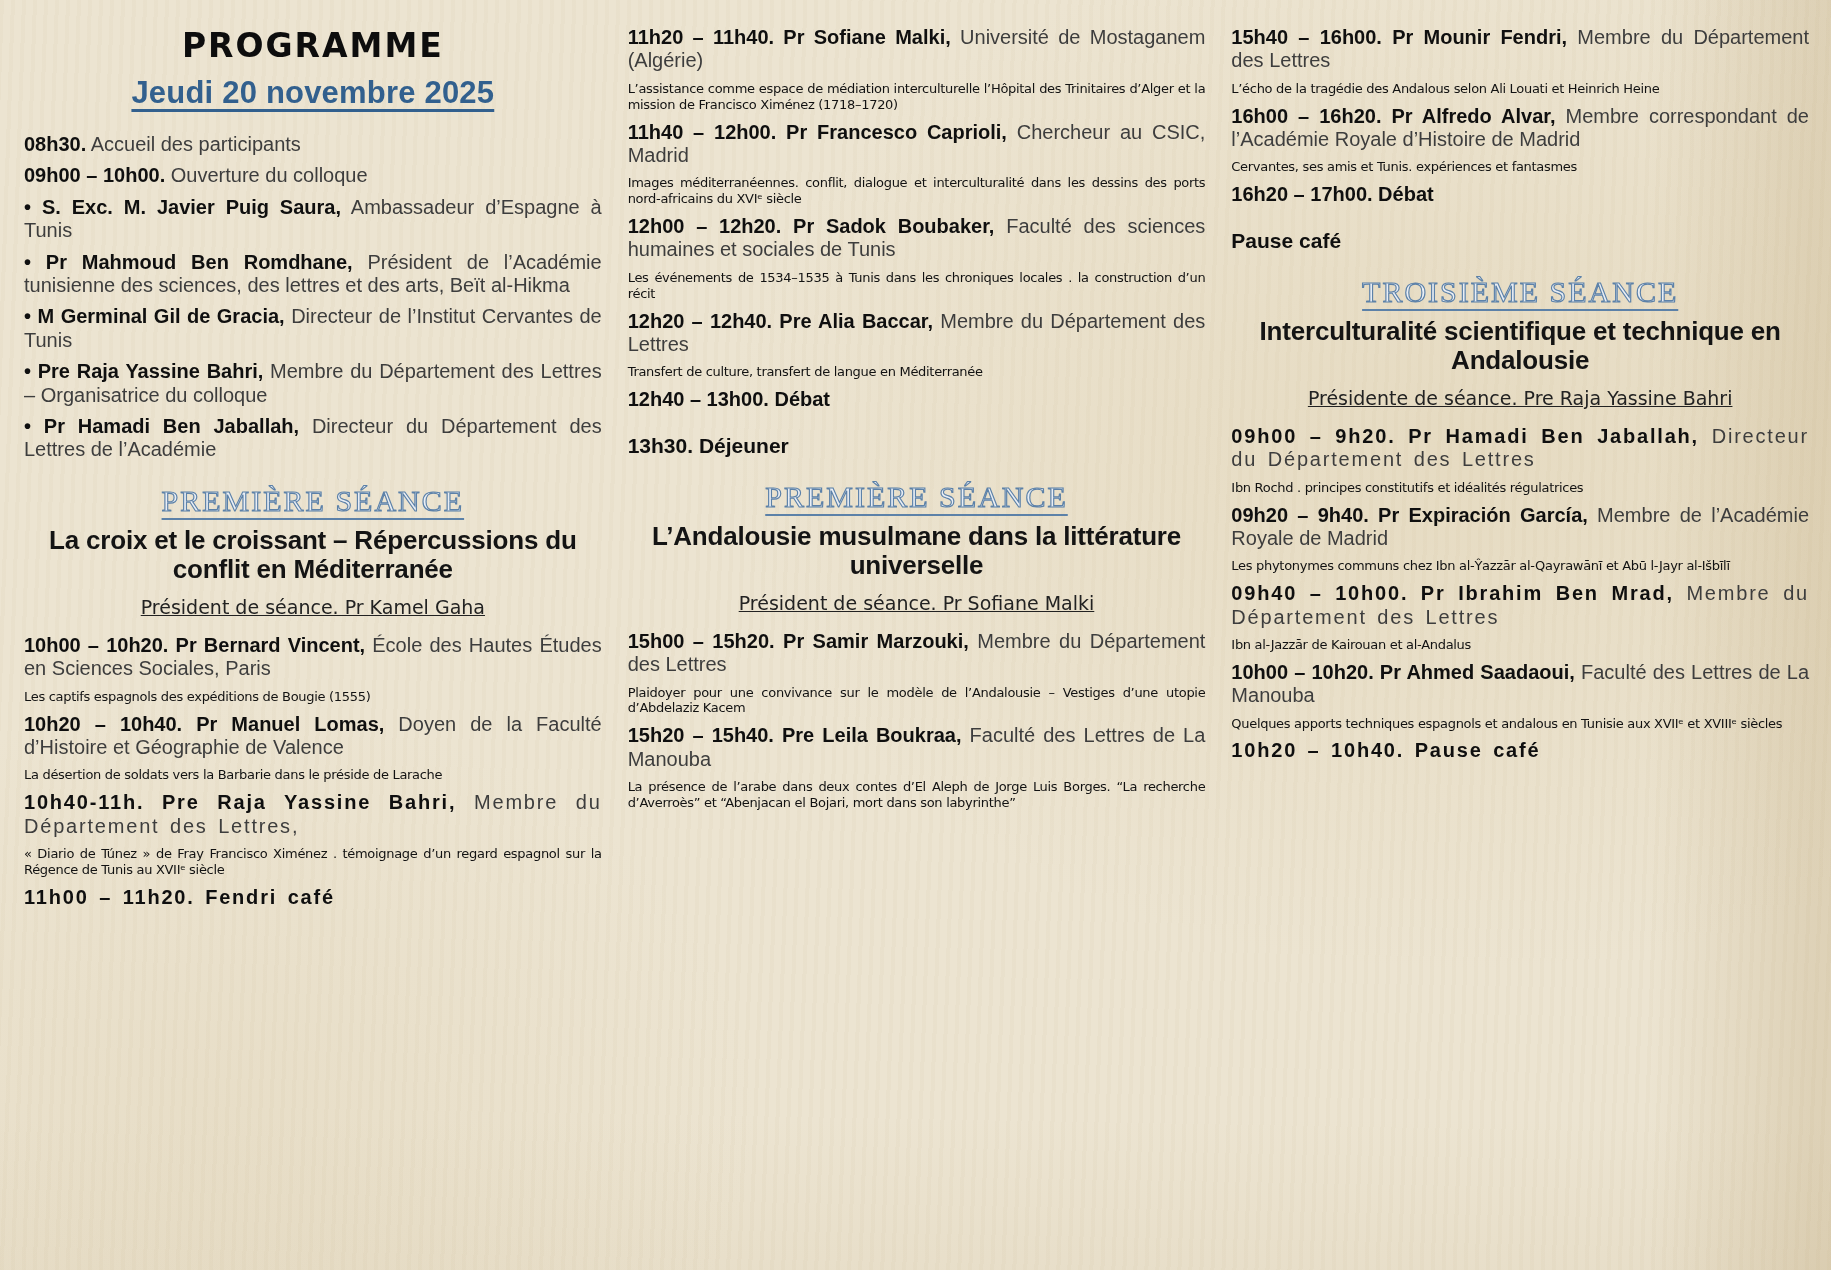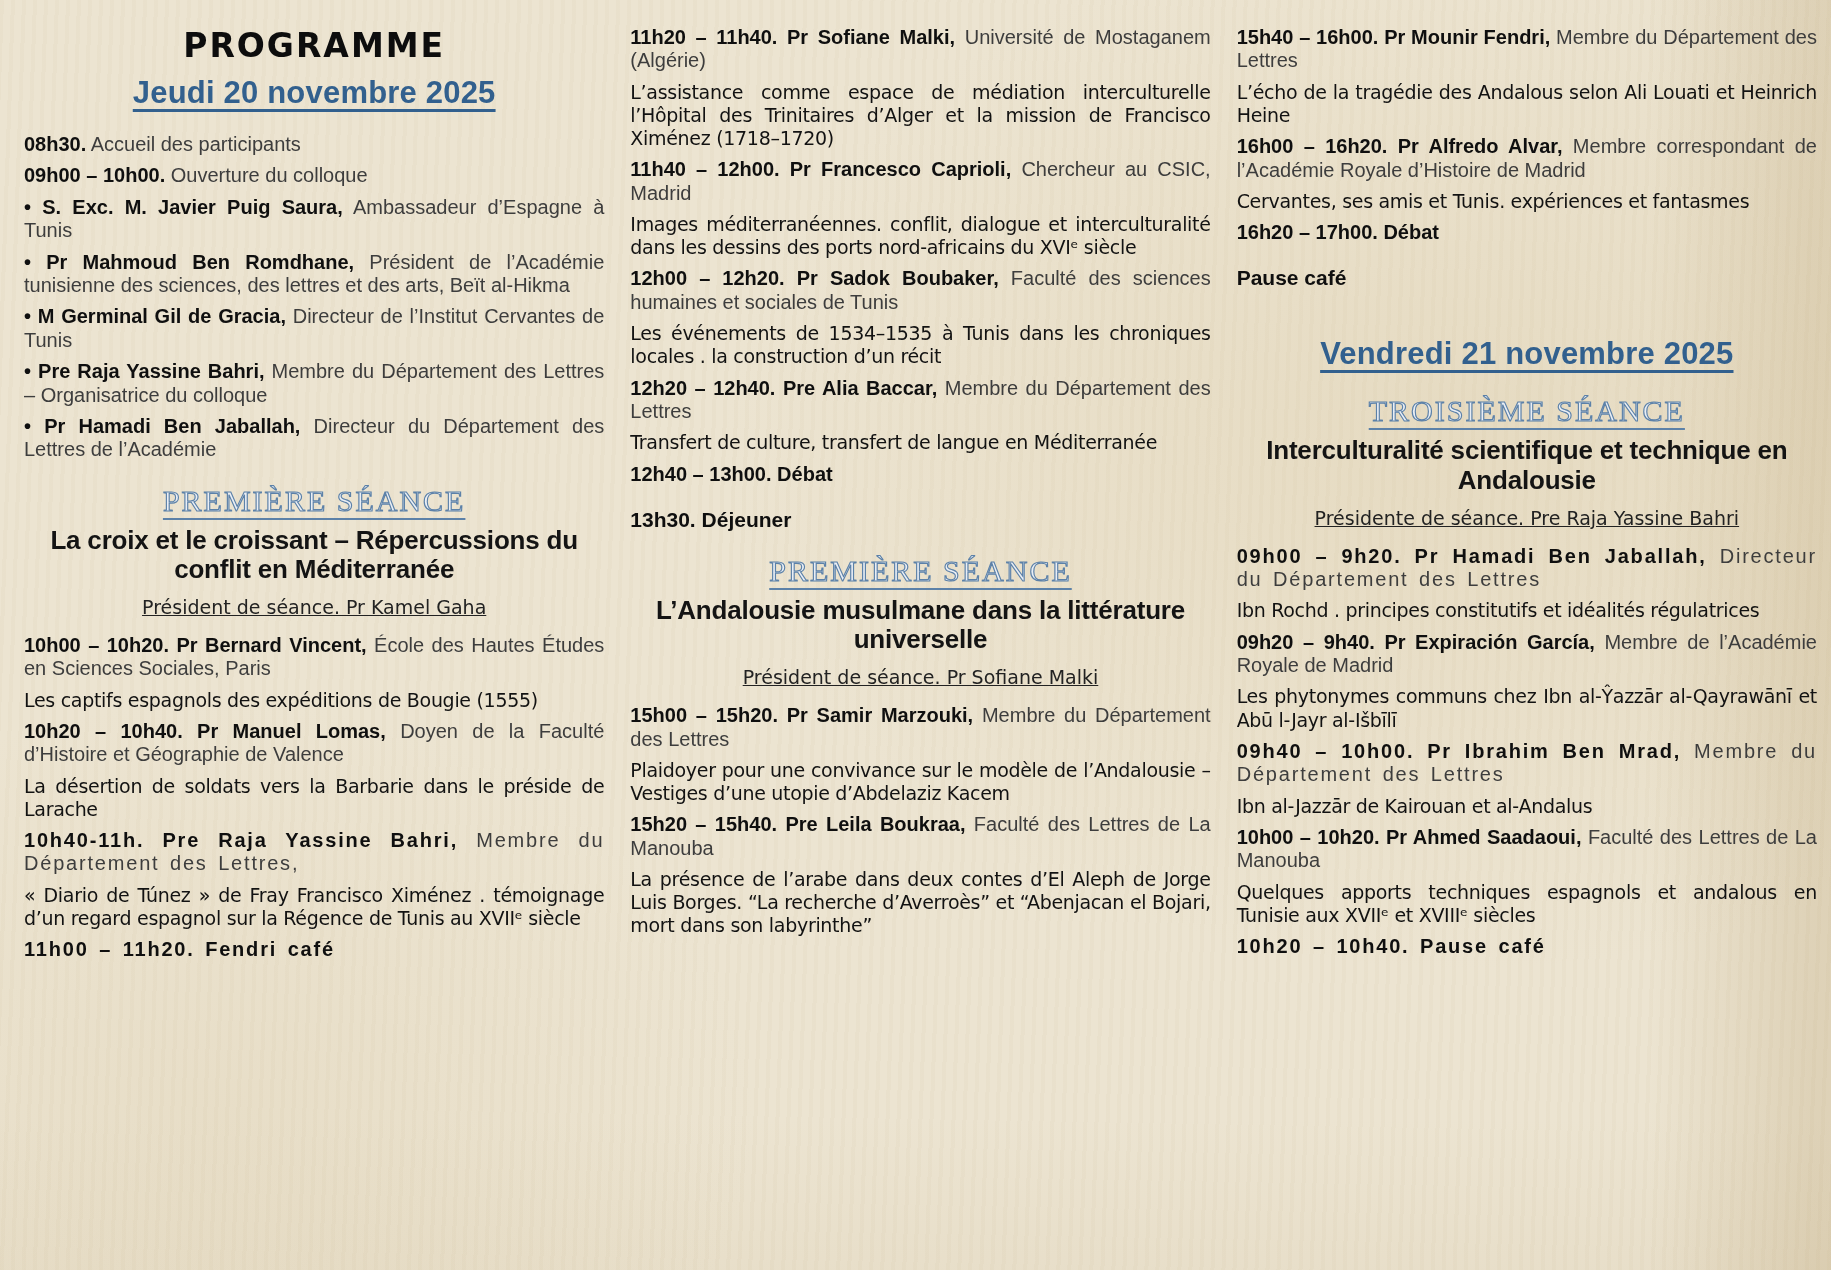--- a/index.html
+++ b/index.html
@@ -1,21 +1,21 @@
 <!DOCTYPE html>
 <html><head>
 <meta charset="utf-8">
 <style>
   html,body{margin:0;padding:0;background:#c9bda5;}
   .page{
     position:relative;
     width:1831px;height:1270px;
     box-sizing:border-box;
     display:flex;gap:26px;
-    padding:24px 14px 0 24px;
+    padding:24px 22px 0 24px;
     overflow:hidden;
     font-family:"Liberation Sans","DejaVu Sans",sans-serif;
     color:#1c1c1c;
     background:
       radial-gradient(1200px 850px at 80% 35%, rgba(213,194,152,.28), transparent 62%),
       radial-gradient(900px 700px at 12% 88%, rgba(208,189,148,.16), transparent 60%),
       linear-gradient(90deg, rgba(0,0,0,0) 90%, rgba(167,138,82,.20) 99%),
       linear-gradient(0deg, rgba(176,150,100,.07), rgba(176,150,100,0) 12%),
       repeating-linear-gradient(92deg, rgba(180,158,112,.05) 0 4px, rgba(255,255,255,0) 4px 11px),
       #ece4d1;
@@ -37,21 +37,21 @@
   }
   .date-mid{margin:46px 0 6px !important;}
 
   .entry{font-size:20px;line-height:1.17;text-align:justify;color:#3d3d3d;}
   .entry .b{font-weight:700;color:#0f0f0f;}
   .entry .r{font-weight:400;color:#3d3d3d;}
   .spread{letter-spacing:.09em;word-spacing:.16em;}
 
   .paper{
     font-family:"DejaVu Sans","Liberation Sans",sans-serif;
-    font-size:19px;letter-spacing:-.3px;line-height:1.22;
+    font-size:13px;letter-spacing:-.3px;line-height:1.22;
     text-align:justify;color:#121212;
   }
 
   .seance{
     font-family:"Liberation Serif","DejaVu Serif",serif;
     font-size:30px;letter-spacing:2px;text-align:center;
     color:#e9eef5;-webkit-text-stroke:1.15px #5c81a8;
     text-decoration:underline;text-decoration-color:#5c81a8;
     text-decoration-thickness:1.5px;text-underline-offset:7px;
     margin:22px 0 8px !important;
@@ -120,21 +120,20 @@
       </div>
   </div>
   <div class="col">
     <div class="items">
         <p class="entry"><span class="b">15h40 – 16h00. Pr Mounir Fendri,</span> <span class="r">Membre du Département des Lettres</span></p>
         <p class="paper">L’écho de la tragédie des Andalous selon Ali Louati et Heinrich Heine</p>
         <p class="entry"><span class="b">16h00 – 16h20. Pr Alfredo Alvar,</span> <span class="r">Membre correspondant de l’Académie Royale d’Histoire de Madrid</span></p>
         <p class="paper">Cervantes, ses amis et Tunis. expériences et fantasmes</p>
         <p class="entry"><span class="b">16h20 – 17h00. Débat</span></p>
         <p class="break-center">Pause café</p>
-        <p class="date-head date-mid">Vendredi 21 novembre 2025</p>
         <p class="seance">TROISIÈME SÉANCE</p>
         <p class="stitle">Interculturalité scientifique et technique en Andalousie</p>
         <p class="chair">Présidente de séance. Pre Raja Yassine Bahri</p>
         <p class="entry spread"><span class="b">09h00 – 9h20. Pr Hamadi Ben Jaballah,</span> <span class="r">Directeur du Département des Lettres</span></p>
         <p class="paper">Ibn Rochd . principes constitutifs et idéalités régulatrices</p>
         <p class="entry"><span class="b">09h20 – 9h40. Pr Expiración García,</span> <span class="r">Membre de l’Académie Royale de Madrid</span></p>
         <p class="paper">Les phytonymes communs chez Ibn al-Ŷazzār al-Qayrawānī et Abū l-Jayr al-Išbīlī</p>
         <p class="entry spread"><span class="b">09h40 – 10h00. Pr Ibrahim Ben Mrad,</span> <span class="r">Membre du Département des Lettres</span></p>
         <p class="paper">Ibn al-Jazzār de Kairouan et al-Andalus</p>
         <p class="entry"><span class="b">10h00 – 10h20. Pr Ahmed Saadaoui,</span> <span class="r">Faculté des Lettres de La Manouba</span></p>

